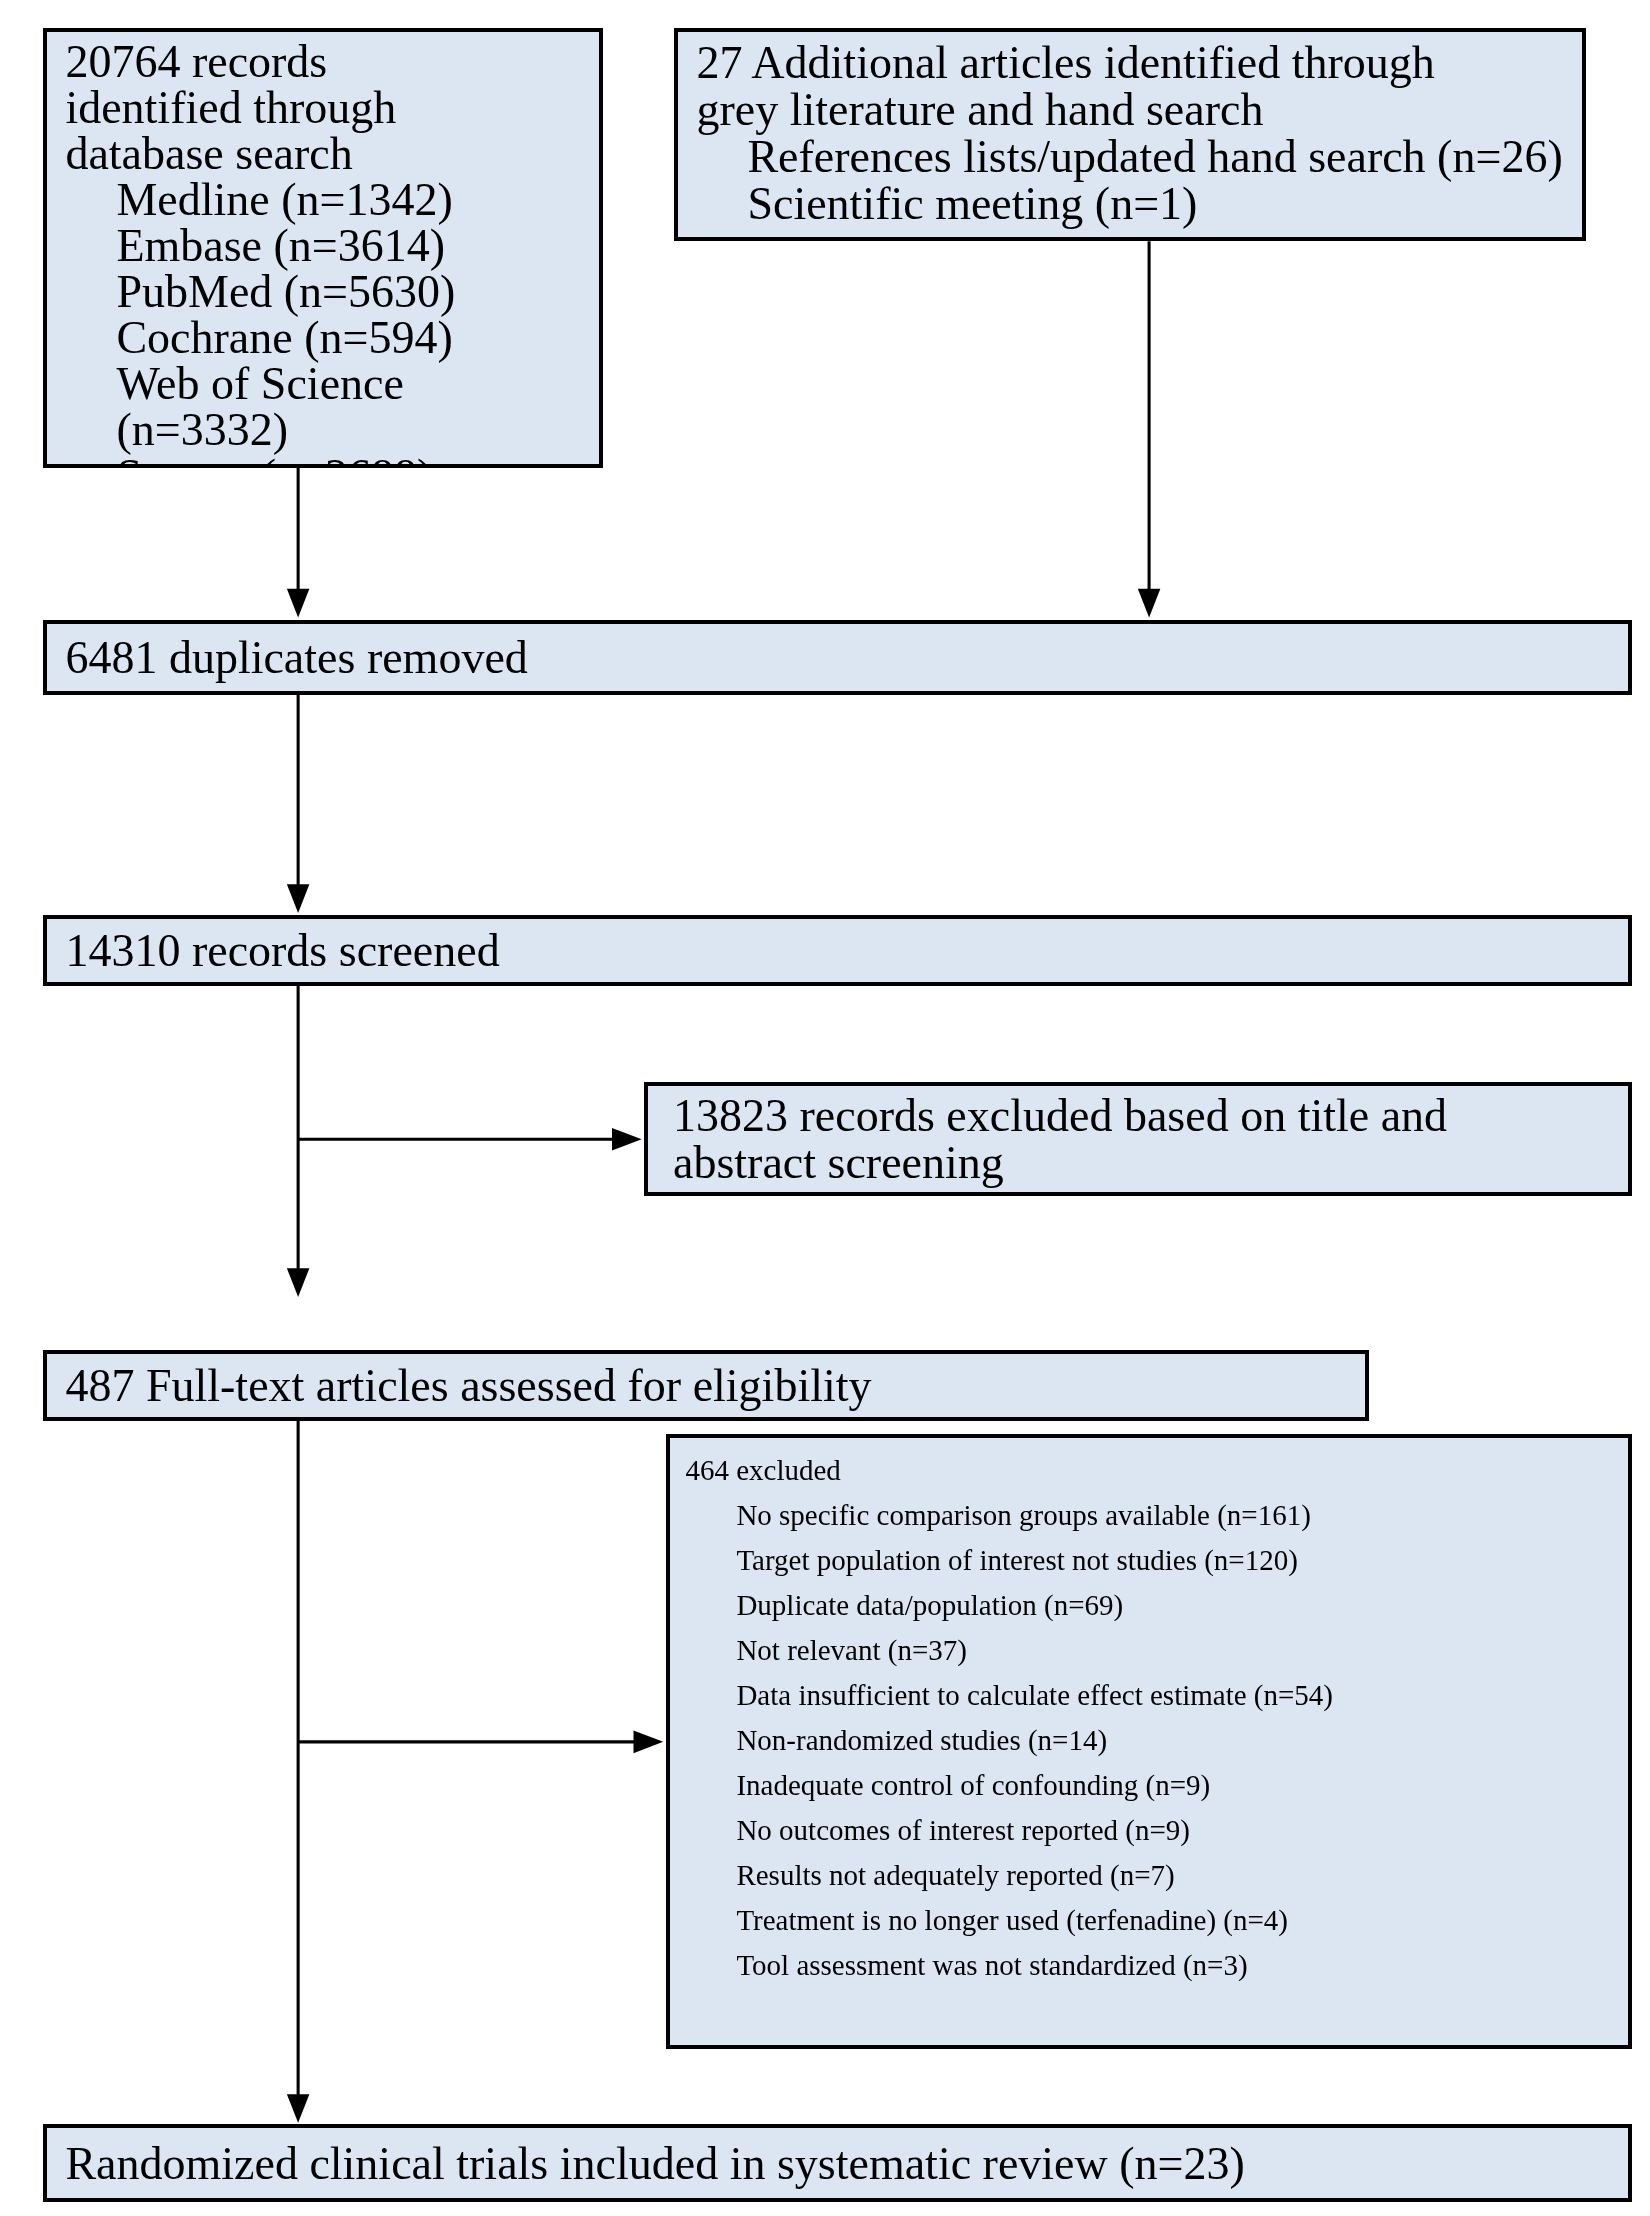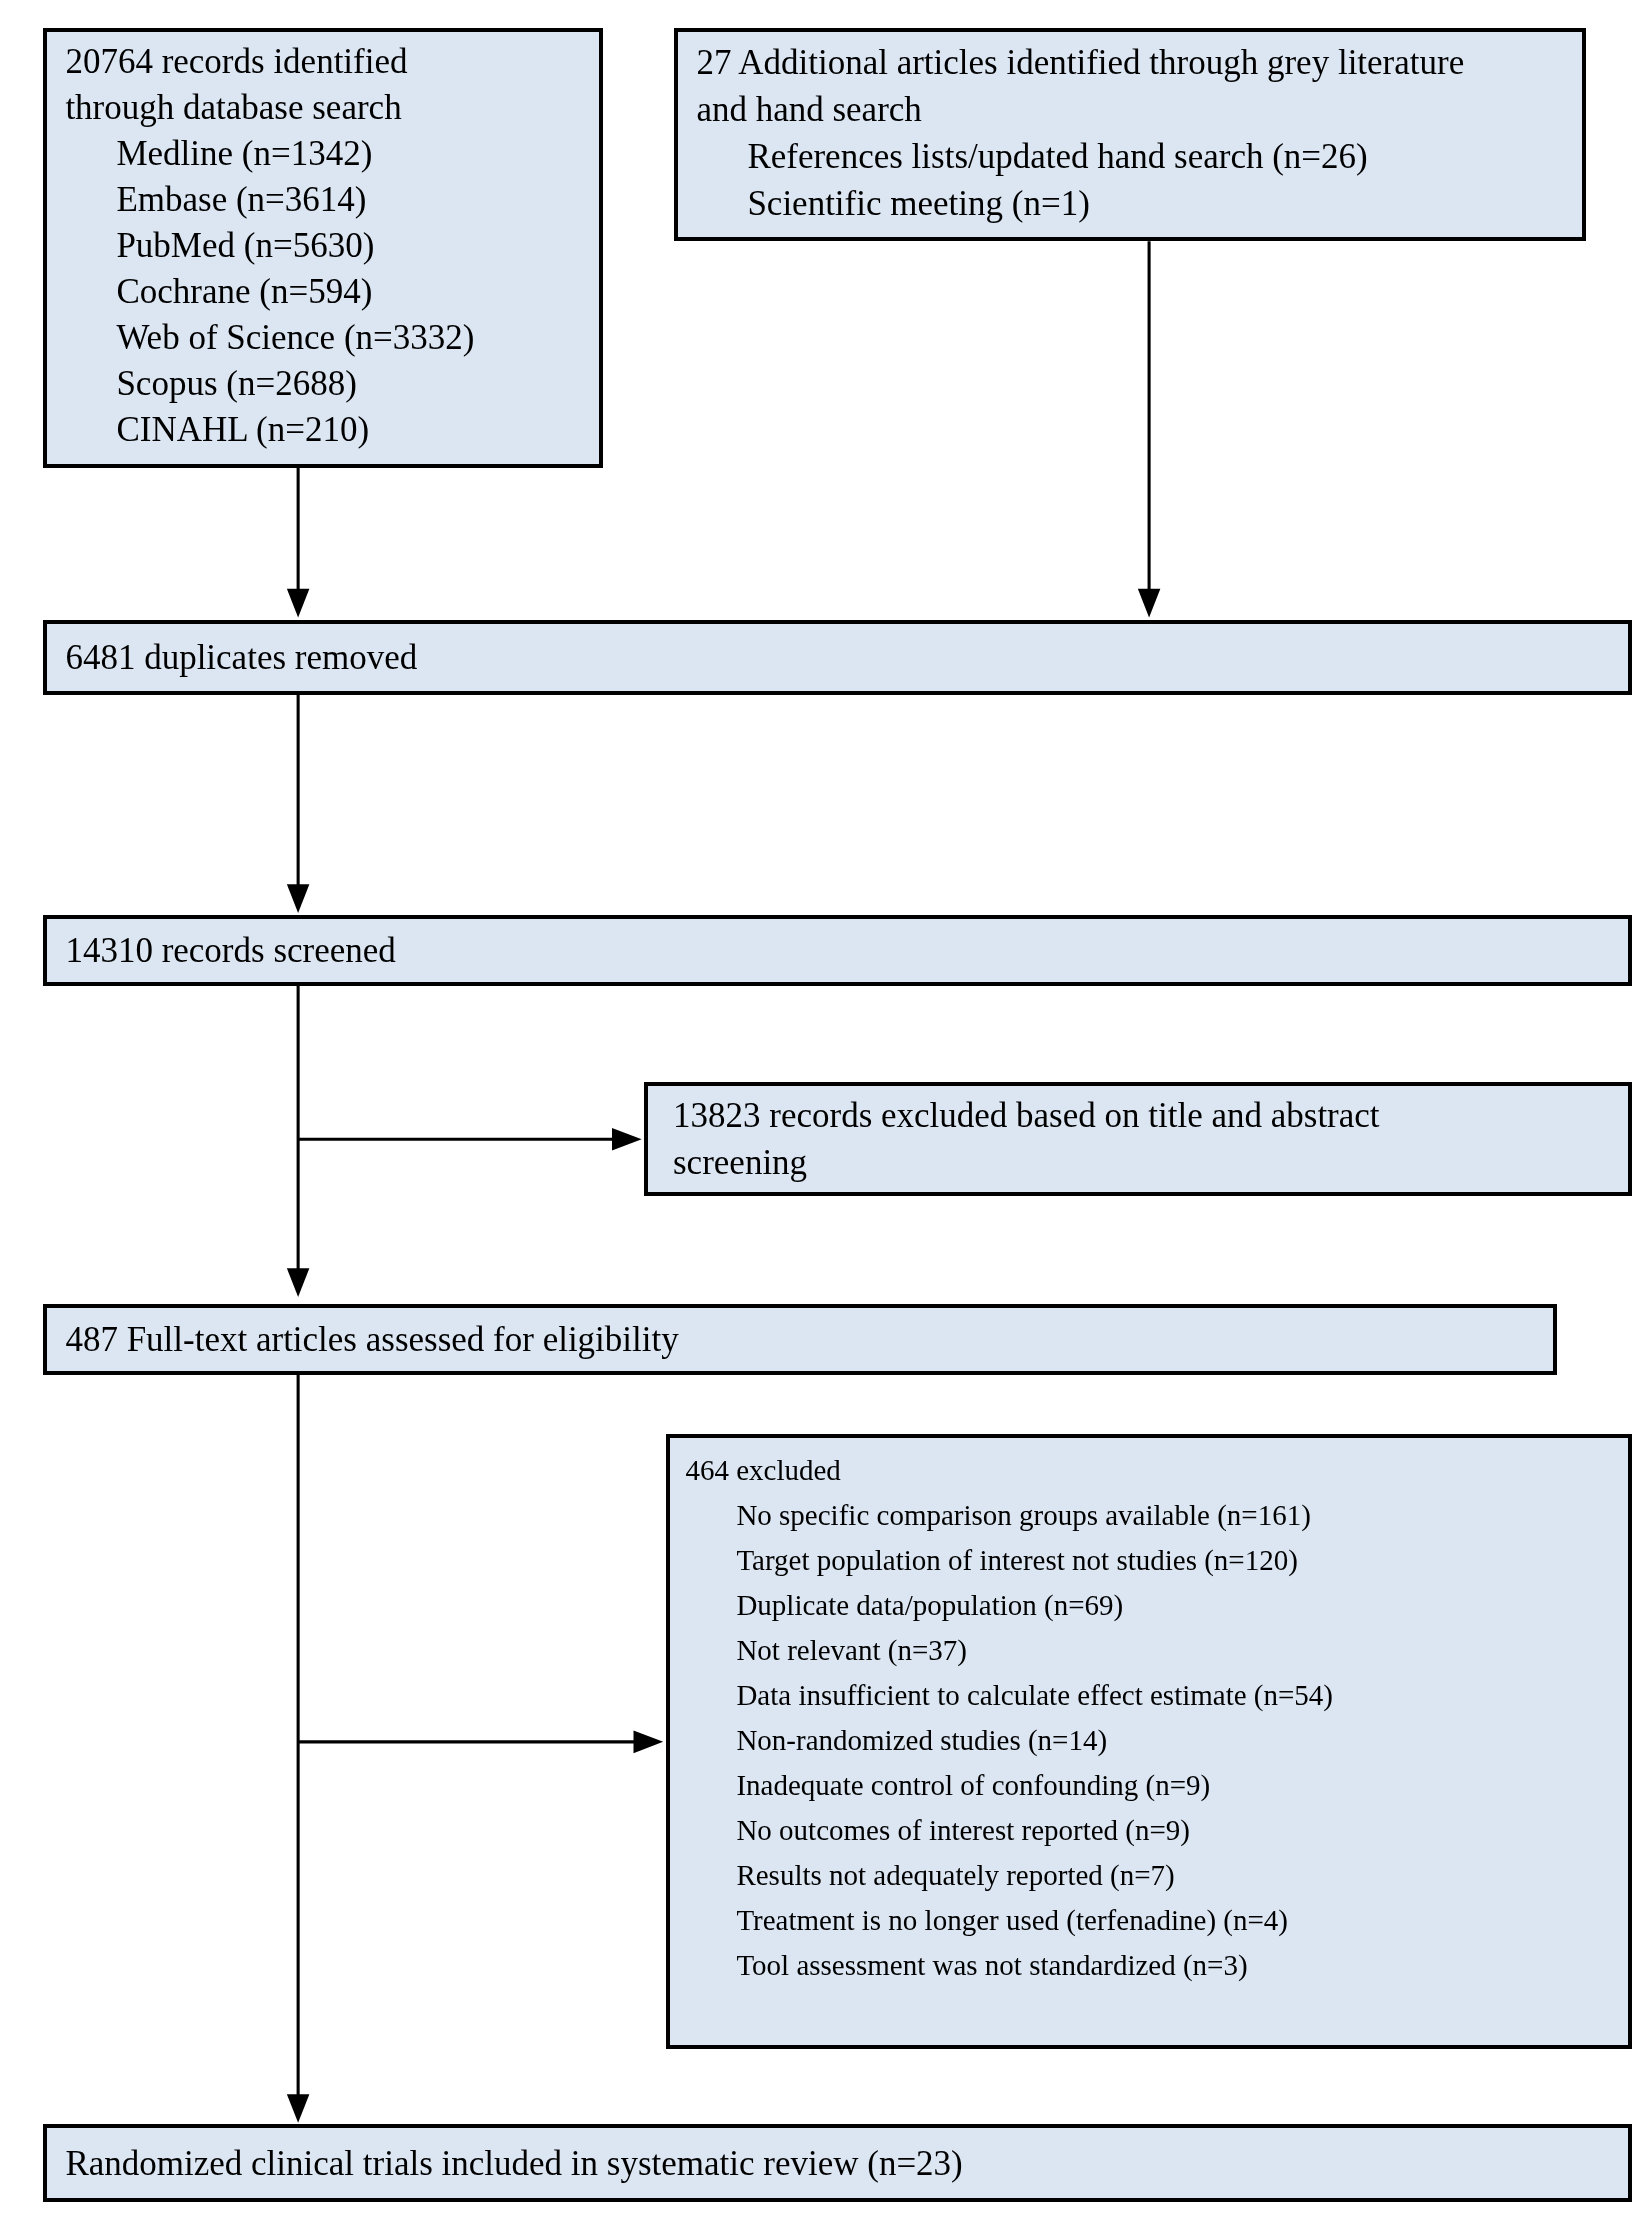--- a/index.html
+++ b/index.html
@@ -20,34 +20,34 @@
     color:var(--text-color);
   }
   .connectors{position:absolute;left:0;top:0;width:1651px;height:2216px;}
   .connectors line{stroke:var(--connector);stroke-width:6;}
   .connectors polygon{fill:var(--connector);stroke:none;}
   .box{
     position:absolute;
     box-sizing:border-box;
     background:var(--box-fill);
     border:4.1px solid var(--box-border);
-    font-size:35px;
+    font-size:46px;
     line-height:47px;
     overflow:hidden;
   }
   .box .title{white-space:normal;}
   .box .item{padding-left:51px;}
   .vcenter{display:flex;align-items:center;}
   
   .b-db      {left:43px;  top:28px;   width:560px; height:440px;  padding:7.2px 18.4px; line-height:46px;}
   .b-grey    {left:674px;top:28px;   width:912px; height:213px;  padding:7.2px 18.4px;}
   .b-dup     {left:43px;  top:620px; width:1589px; height:75px;  padding:0 18.4px;}
   .b-screen  {left:43px;  top:915px; width:1589px; height:71px;  padding:0 18.4px;}
   .b-excl1   {left:644px;top:1082px; width:988px; height:114px;  padding:0 25px;}
-  .b-full    {left:43px;  top:1304px; width:1514px; height:71px;  padding:0 18.4px;}
+  .b-full    {left:43px;  top:1350px; width:1326px; height:71px;  padding:0 18.4px;}
   .b-excl2   {left:666px;top:1434px; width:966px; height:615px; padding:10.2px 15.4px; font-size:29px; line-height:45px;}
   .b-incl    {left:43px;  top:2124px; width:1589px; height:78px;  padding:0 18.4px;}
   .w1{max-width:420px;}
   .w2{max-width:778px;}
   .w5{max-width:845px;}
 </style>
 </head>
 <body>
 
 <div class="page">

